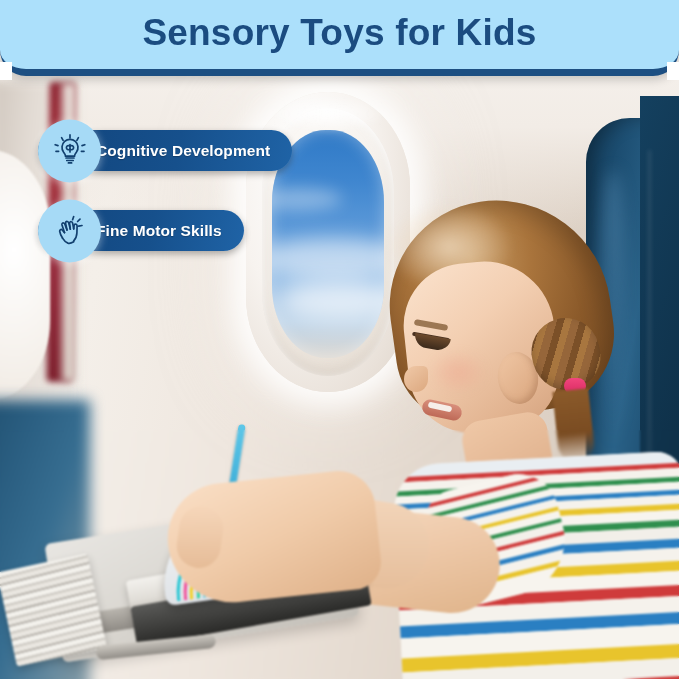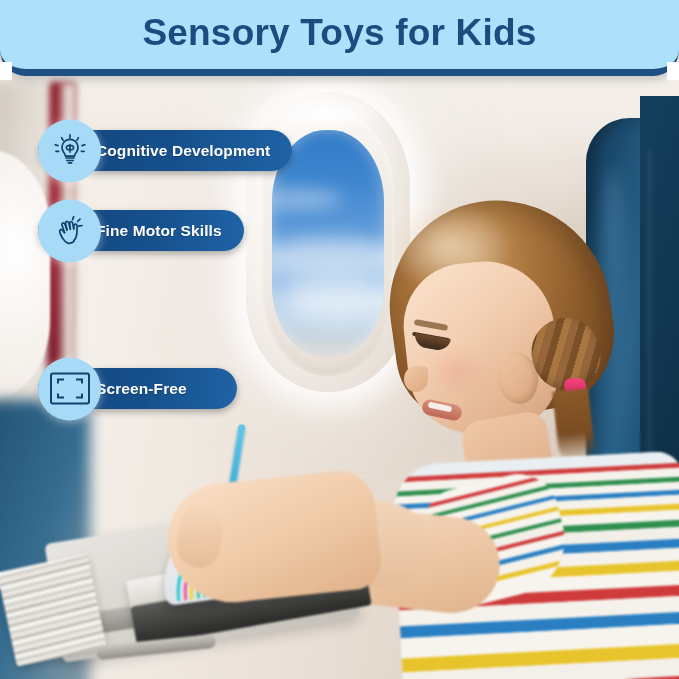--- a/index.html
+++ b/index.html
@@ -340,26 +340,15 @@
         <path d="M12.5 27.5c-1.6-2.6-2.6-5-2.8-6.6-.2-1.6 1.4-2.6 2.5-1.4l2.3 2.6"></path>
         <path d="M14.5 22.1 12 14.6c-.4-1.3.5-2.3 1.6-2.1 .8.2 1.2.8 1.4 1.4l2 5.6"></path>
         <path d="M17 19.5 15.6 13c-.3-1.3.6-2.2 1.7-2 .9.2 1.3.9 1.5 1.6l1.5 6"></path>
         <path d="M20.3 18.6 19.6 13c-.2-1.3.8-2.1 1.8-1.8.8.2 1.2.9 1.3 1.6l1 5.6"></path>
         <path d="M23.7 18.4l.4-3.5c.1-1.1 1.1-1.6 2-1.2.7.3 1 1 1 1.7l-.2 7.1c-.1 3.4-1.3 5.8-3.2 7.8"></path>
         <path d="M12.5 27.6c1.6 2.6 3.6 4.3 5.4 5 2.2.8 4-.3 5.8-1.4"></path>
         <path d="M22.6 9.2l1.1-3.2M27.6 11l2.4-2.3M28.7 15.6l3.3-.6"></path>
       </svg>
         </div>
       </div>
-      <div class="feat" style="left: 38px; top: 368px;">
-        <div class="pill" style="width: 199px;">
-          <span class="pill-label">Screen-Free</span>
-        </div>
-        <div class="circ">
-          <svg width="44" height="36" viewBox="0 0 44 36" fill="none" stroke="#12406f" stroke-width="2" stroke-linecap="square">
-        <rect x="3" y="3" width="38" height="30" rx="2"></rect>
-        <path d="M10 12v-3h5M34 12v-3h-5M10 24v3h5M34 24v3h-5"></path>
-      </svg>
-        </div>
-      </div>
     </div>
 
 </div>
 
 </body></html>

